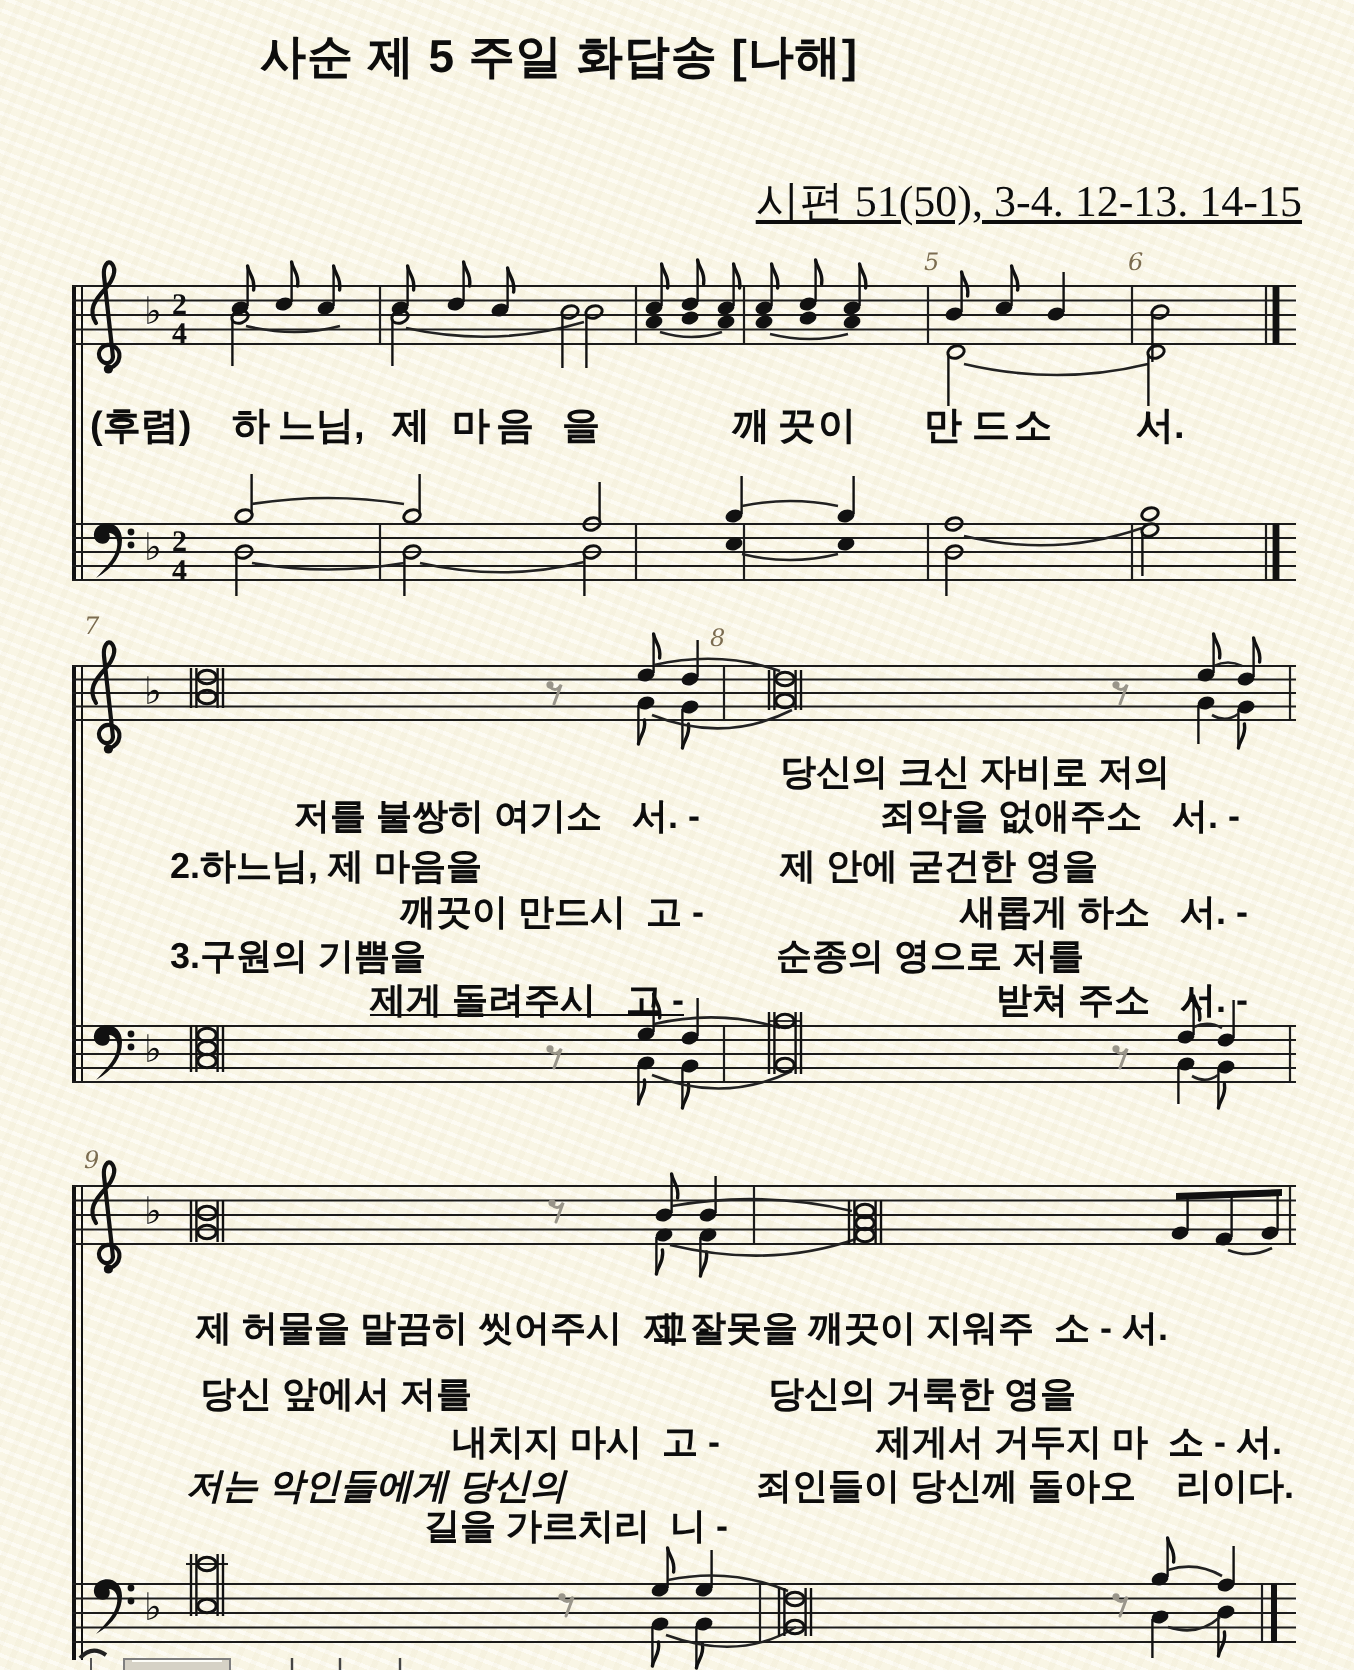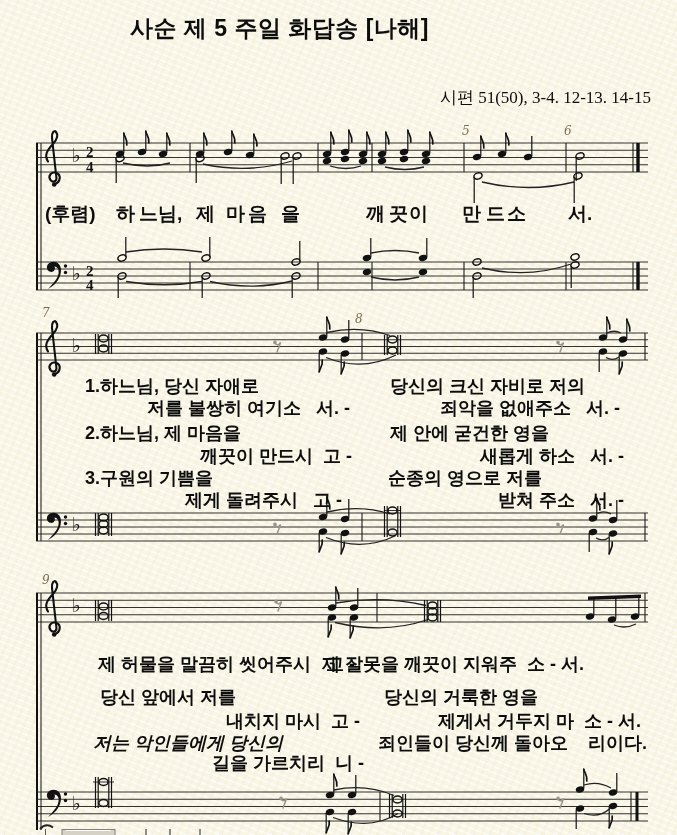--- a/index.html
+++ b/index.html
@@ -5,21 +5,21 @@
   html,body{margin:0;padding:0;}
   body{font-family:"Liberation Sans","DejaVu Sans",sans-serif;}
   #sheet{position:relative;width:677px;height:835px;overflow:hidden;
     background-color:#fbf8ea;
     background-image:
       repeating-linear-gradient(113deg, rgba(205,193,150,.07) 0 3px, rgba(255,255,255,0) 3px 8px),
       repeating-linear-gradient(21deg, rgba(255,255,255,.45) 0 2px, rgba(243,238,214,.25) 2px 6px);
     color:#0d0d0d;}
   .abs{position:absolute;white-space:pre;}
   #title{width:559px;text-align:center;top:13px;left:0;font-size:23px;font-weight:bold;letter-spacing:.5px;}
-  #subtitle{top:86px;right:26px;font-family:"Liberation Serif","DejaVu Serif",serif;font-size:17px;}
+  #subtitle{top:86px;right:26px;font-family:"Liberation Serif","DejaVu Serif",serif;font-size:22px;text-decoration:underline;}
   .lyr{font-weight:bold;font-size:18px;line-height:1;}
   .ref{font-weight:bold;font-size:19px;line-height:1;}
   .mnum{font-family:"DejaVu Serif","Liberation Serif",serif;font-style:italic;font-size:12px;color:#7b6c50;line-height:1;}
   svg{position:absolute;top:0;left:0;}
   .sline{stroke:#1c1c1c;stroke-width:0.9;}
   .bline{stroke:#1c1c1c;stroke-width:1.1;}
   .stem{stroke:#111;stroke-width:1.2;}
   .tie{stroke:#222;stroke-width:1.3;fill:none;}
   .openhead{fill:none;stroke:#111;stroke-width:1.5;}
   .fillhead{fill:#111;stroke:none;}
@@ -509,31 +509,30 @@
   <span class="abs ref" style="left:248px;top:204px;">음</span>
   <span class="abs ref" style="left:281px;top:204px;">을</span>
   <span class="abs ref" style="left:366px;top:204px;">깨</span>
   <span class="abs ref" style="left:389px;top:204px;">끗</span>
   <span class="abs ref" style="left:409px;top:204px;">이</span>
   <span class="abs ref" style="left:462px;top:204px;">만</span>
   <span class="abs ref" style="left:486px;top:204px;">드</span>
   <span class="abs ref" style="left:507px;top:204px;">소</span>
   <span class="abs ref" style="left:568px;top:204px;">서.</span>
 
-  <span class="abs lyr" style="left:85px;top:377px;">1.하느님, 당신 자애로</span>
   <span class="abs lyr" style="left:390px;top:377px;text-align:right;">당신의 크신 자비로 저의</span>
   <span class="abs lyr" style="left:147px;top:399px;">저를 불쌍히 여기소   서. -</span>
   <span class="abs lyr" style="left:440px;top:399px;">죄악을 없애주소   서. -</span>
   <span class="abs lyr" style="left:85px;top:424px;">2.하느님, 제 마음을</span>
   <span class="abs lyr" style="left:390px;top:424px;">제 안에 굳건한 영을</span>
   <span class="abs lyr" style="left:200px;top:447px;">깨끗이 만드시  고 -</span>
   <span class="abs lyr" style="left:480px;top:447px;">새롭게 하소   서. -</span>
   <span class="abs lyr" style="left:85px;top:469px;">3.구원의 기쁨을</span>
   <span class="abs lyr" style="left:388px;top:469px;">순종의 영으로 저를</span>
-  <span class="abs lyr" style="left:185px;top:491px;">제게 돌려주시   고 -</span>
+  <span class="abs lyr" style="left:185px;top:491px;text-decoration:underline;">제게 돌려주시   고 -</span>
   <span class="abs lyr" style="left:498px;top:491px;">받쳐 주소   서. -</span>
 
   <span class="abs lyr" style="left:98px;top:655px;">제 허물을 말끔히 씻어주시   고 -</span>
   <span class="abs lyr" style="left:322px;top:655px;">제 잘못을 깨끗이 지워주  소 - 서.</span>
   <span class="abs lyr" style="left:100px;top:688px;">당신 앞에서 저를</span>
   <span class="abs lyr" style="left:384px;top:688px;">당신의 거룩한 영을</span>
   <span class="abs lyr" style="left:226px;top:712px;">내치지 마시  고 -</span>
   <span class="abs lyr" style="left:438px;top:712px;">제게서 거두지 마  소 - 서.</span>
   <span class="abs lyr" style="left:93px;top:734px;font-style:italic;">저는 악인들에게 당신의</span>
   <span class="abs lyr" style="left:378px;top:734px;">죄인들이 당신께 돌아오    리이다.</span>

